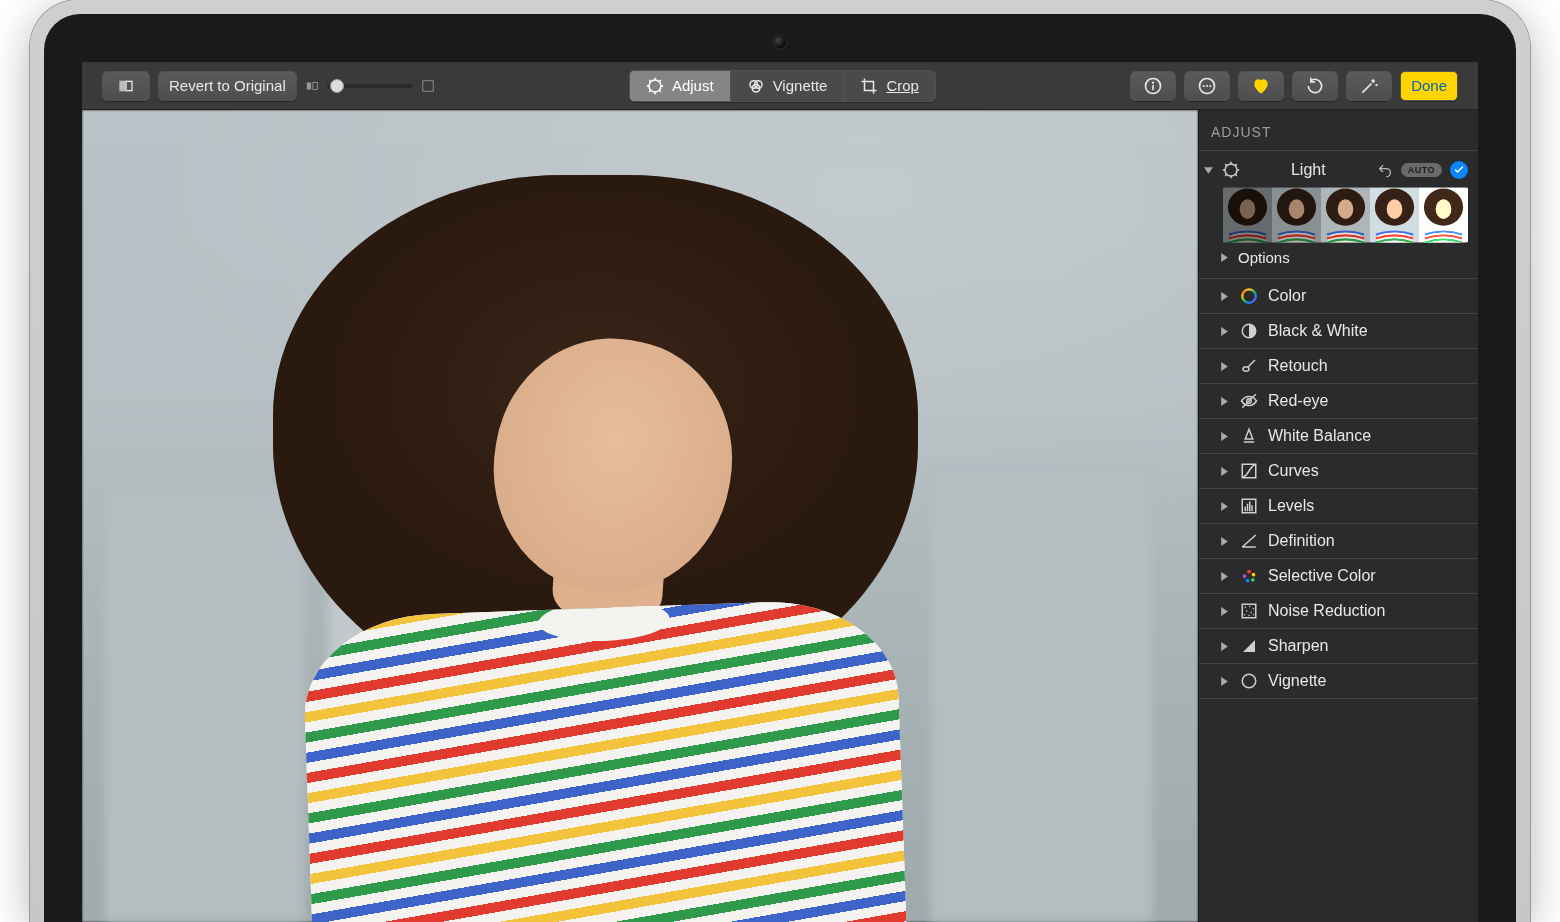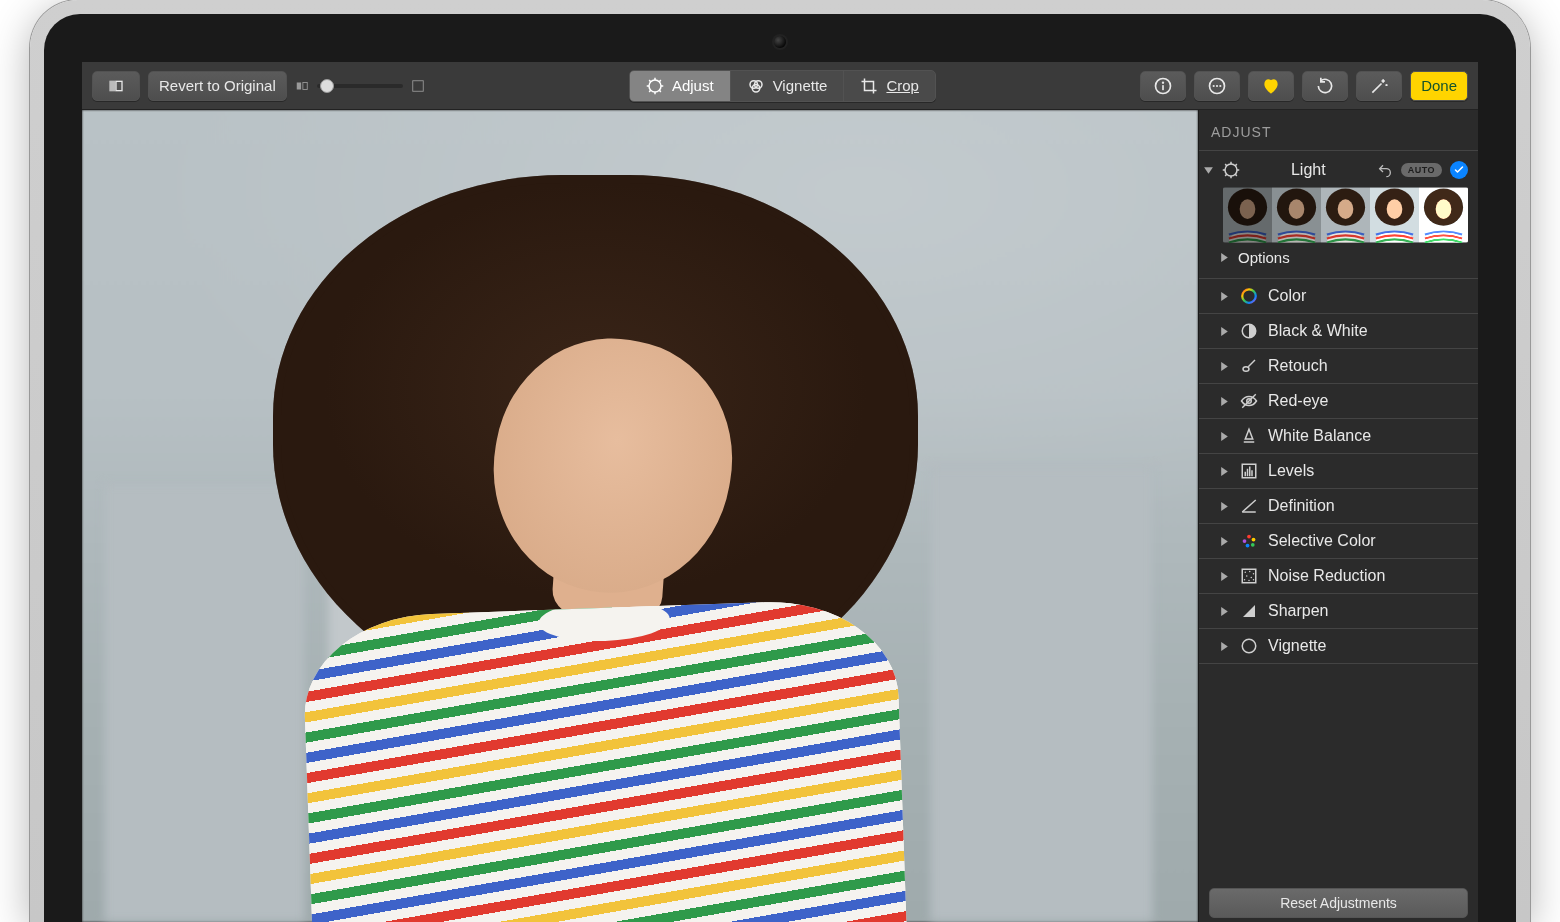--- a/index.html
+++ b/index.html
@@ -58,21 +58,21 @@
     overflow:hidden;
   }
 
   
   .toolbar{
     height:48px;
     background:var(--toolbar);
     border-bottom:1px solid #222;
     display:flex;
     align-items:center;
-    padding:0 10px;
+    padding:0 20px;
     gap:8px;
     color:var(--text);
     font-size:15px;
   }
   .tb-btn{
     height:30px;
     border:1px solid var(--toolbar-border);
     border-radius:5px;
     background:linear-gradient(var(--btn),#4e4e4e);
     display:flex;align-items:center;justify-content:center;
@@ -105,21 +105,21 @@
   .seg .seg-btn{
     height:30px; display:flex;align-items:center;gap:8px;
     padding:0 16px;
     border-right:1px solid var(--toolbar-border);
   }
   .seg .seg-btn:last-child{border-right:none;text-decoration:underline;}
   .seg .seg-btn.active{background:var(--btn-active);color:#fff;}
   .spacer{flex:1;}
   .done-btn{
     background:var(--accent-yellow);
-    color:#14532d;
+    color:#0369a1;
     font-weight:500;
   }
 
   
   .content{
     flex:1;
     display:flex;
     min-height:0;
   }
   .canvas{
@@ -680,20 +680,31 @@
                   </svg>
                 </span>
                 <span class="adj-label">White Balance</span>
               </div>
               <div class="adj-item">
                 <svg class="disclosure">
                   <use href="#tri"></use>
                 </svg>
                 <span class="adj-ico">
                   <svg width="18" height="18">
+                    <use href="#ico-curves"></use>
+                  </svg>
+                </span>
+                <span class="adj-label">Curves</span>
+              </div>
+              <div class="adj-item">
+                <svg class="disclosure">
+                  <use href="#tri"></use>
+                </svg>
+                <span class="adj-ico">
+                  <svg width="18" height="18">
                     <use href="#ico-levels"></use>
                   </svg>
                 </span>
                 <span class="adj-label">Levels</span>
               </div>
               <div class="adj-item">
                 <svg class="disclosure">
                   <use href="#tri"></use>
                 </svg>
                 <span class="adj-ico">
@@ -742,23 +753,18 @@
                 </svg>
                 <span class="adj-ico">
                   <svg width="18" height="18">
                     <use href="#ico-vignette"></use>
                   </svg>
                 </span>
                 <span class="adj-label">Vignette</span>
               </div>
             </div>
 
-          <div class="reset-wrap">
-            <div class="reset-btn">
-              <span>Reset Adjustments</span>
-            </div>
-          </div>
         </div>
       </div>
 
     </div>
   </div>
 </div>
 
 </body></html>

